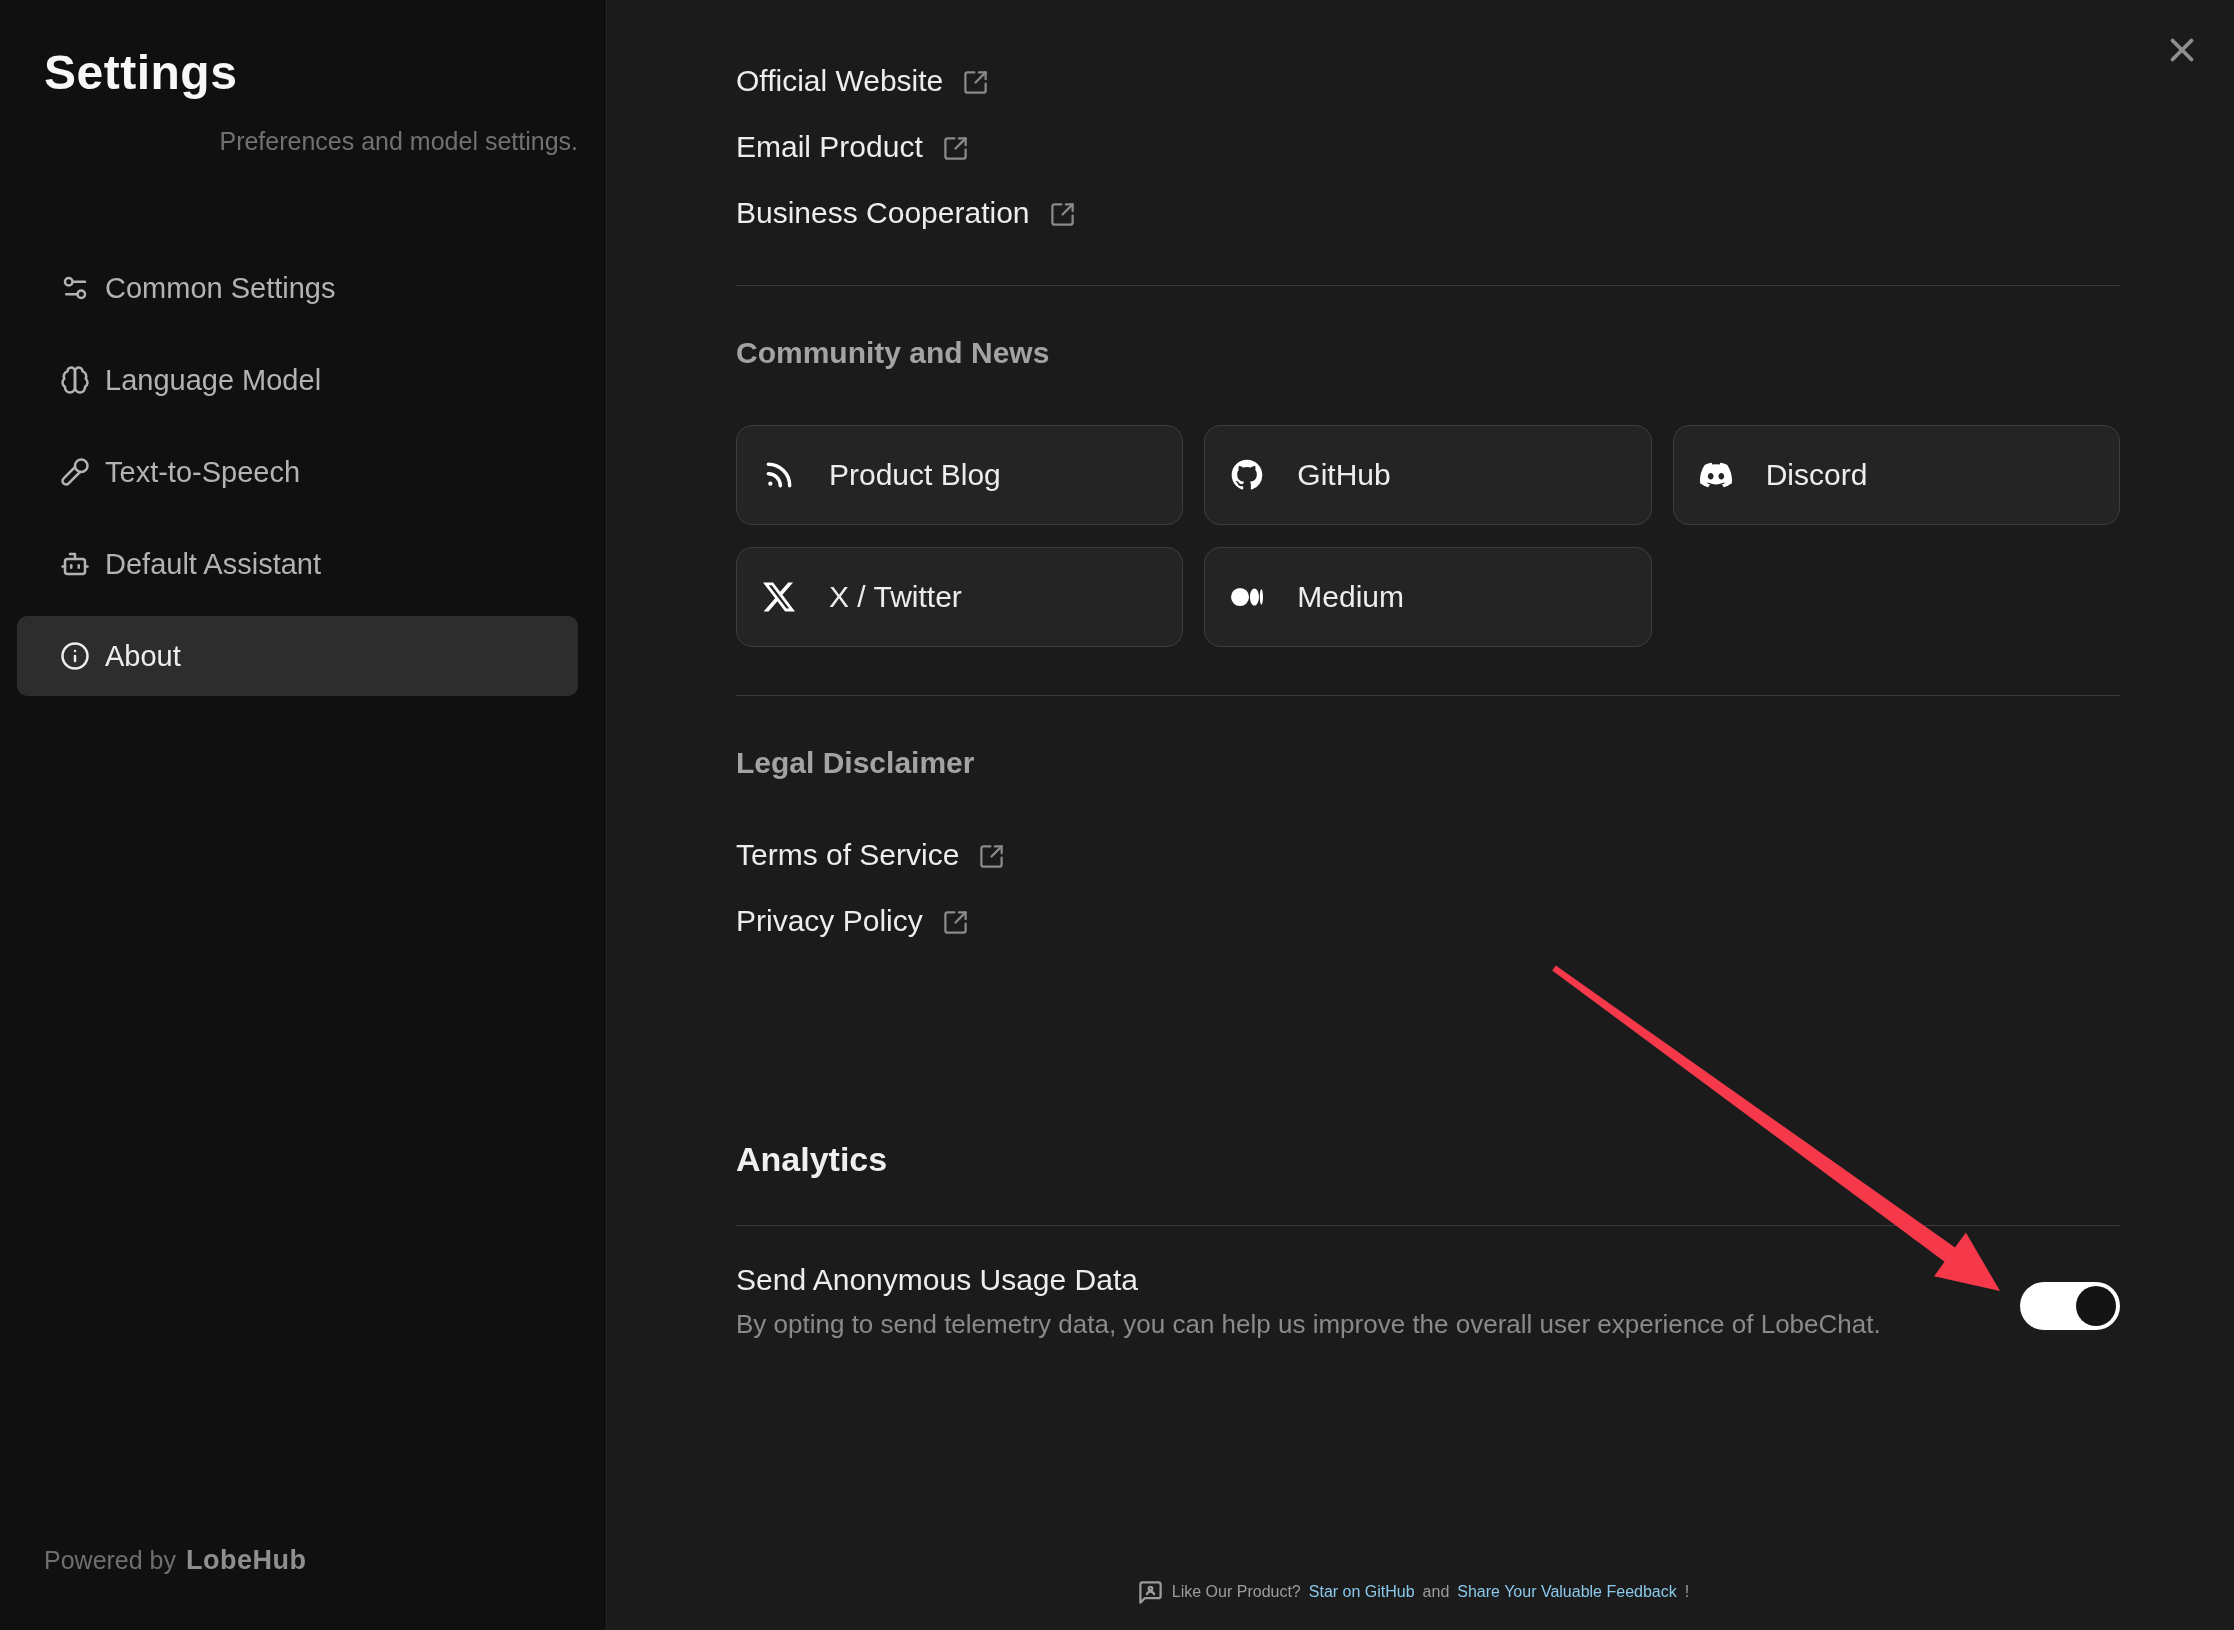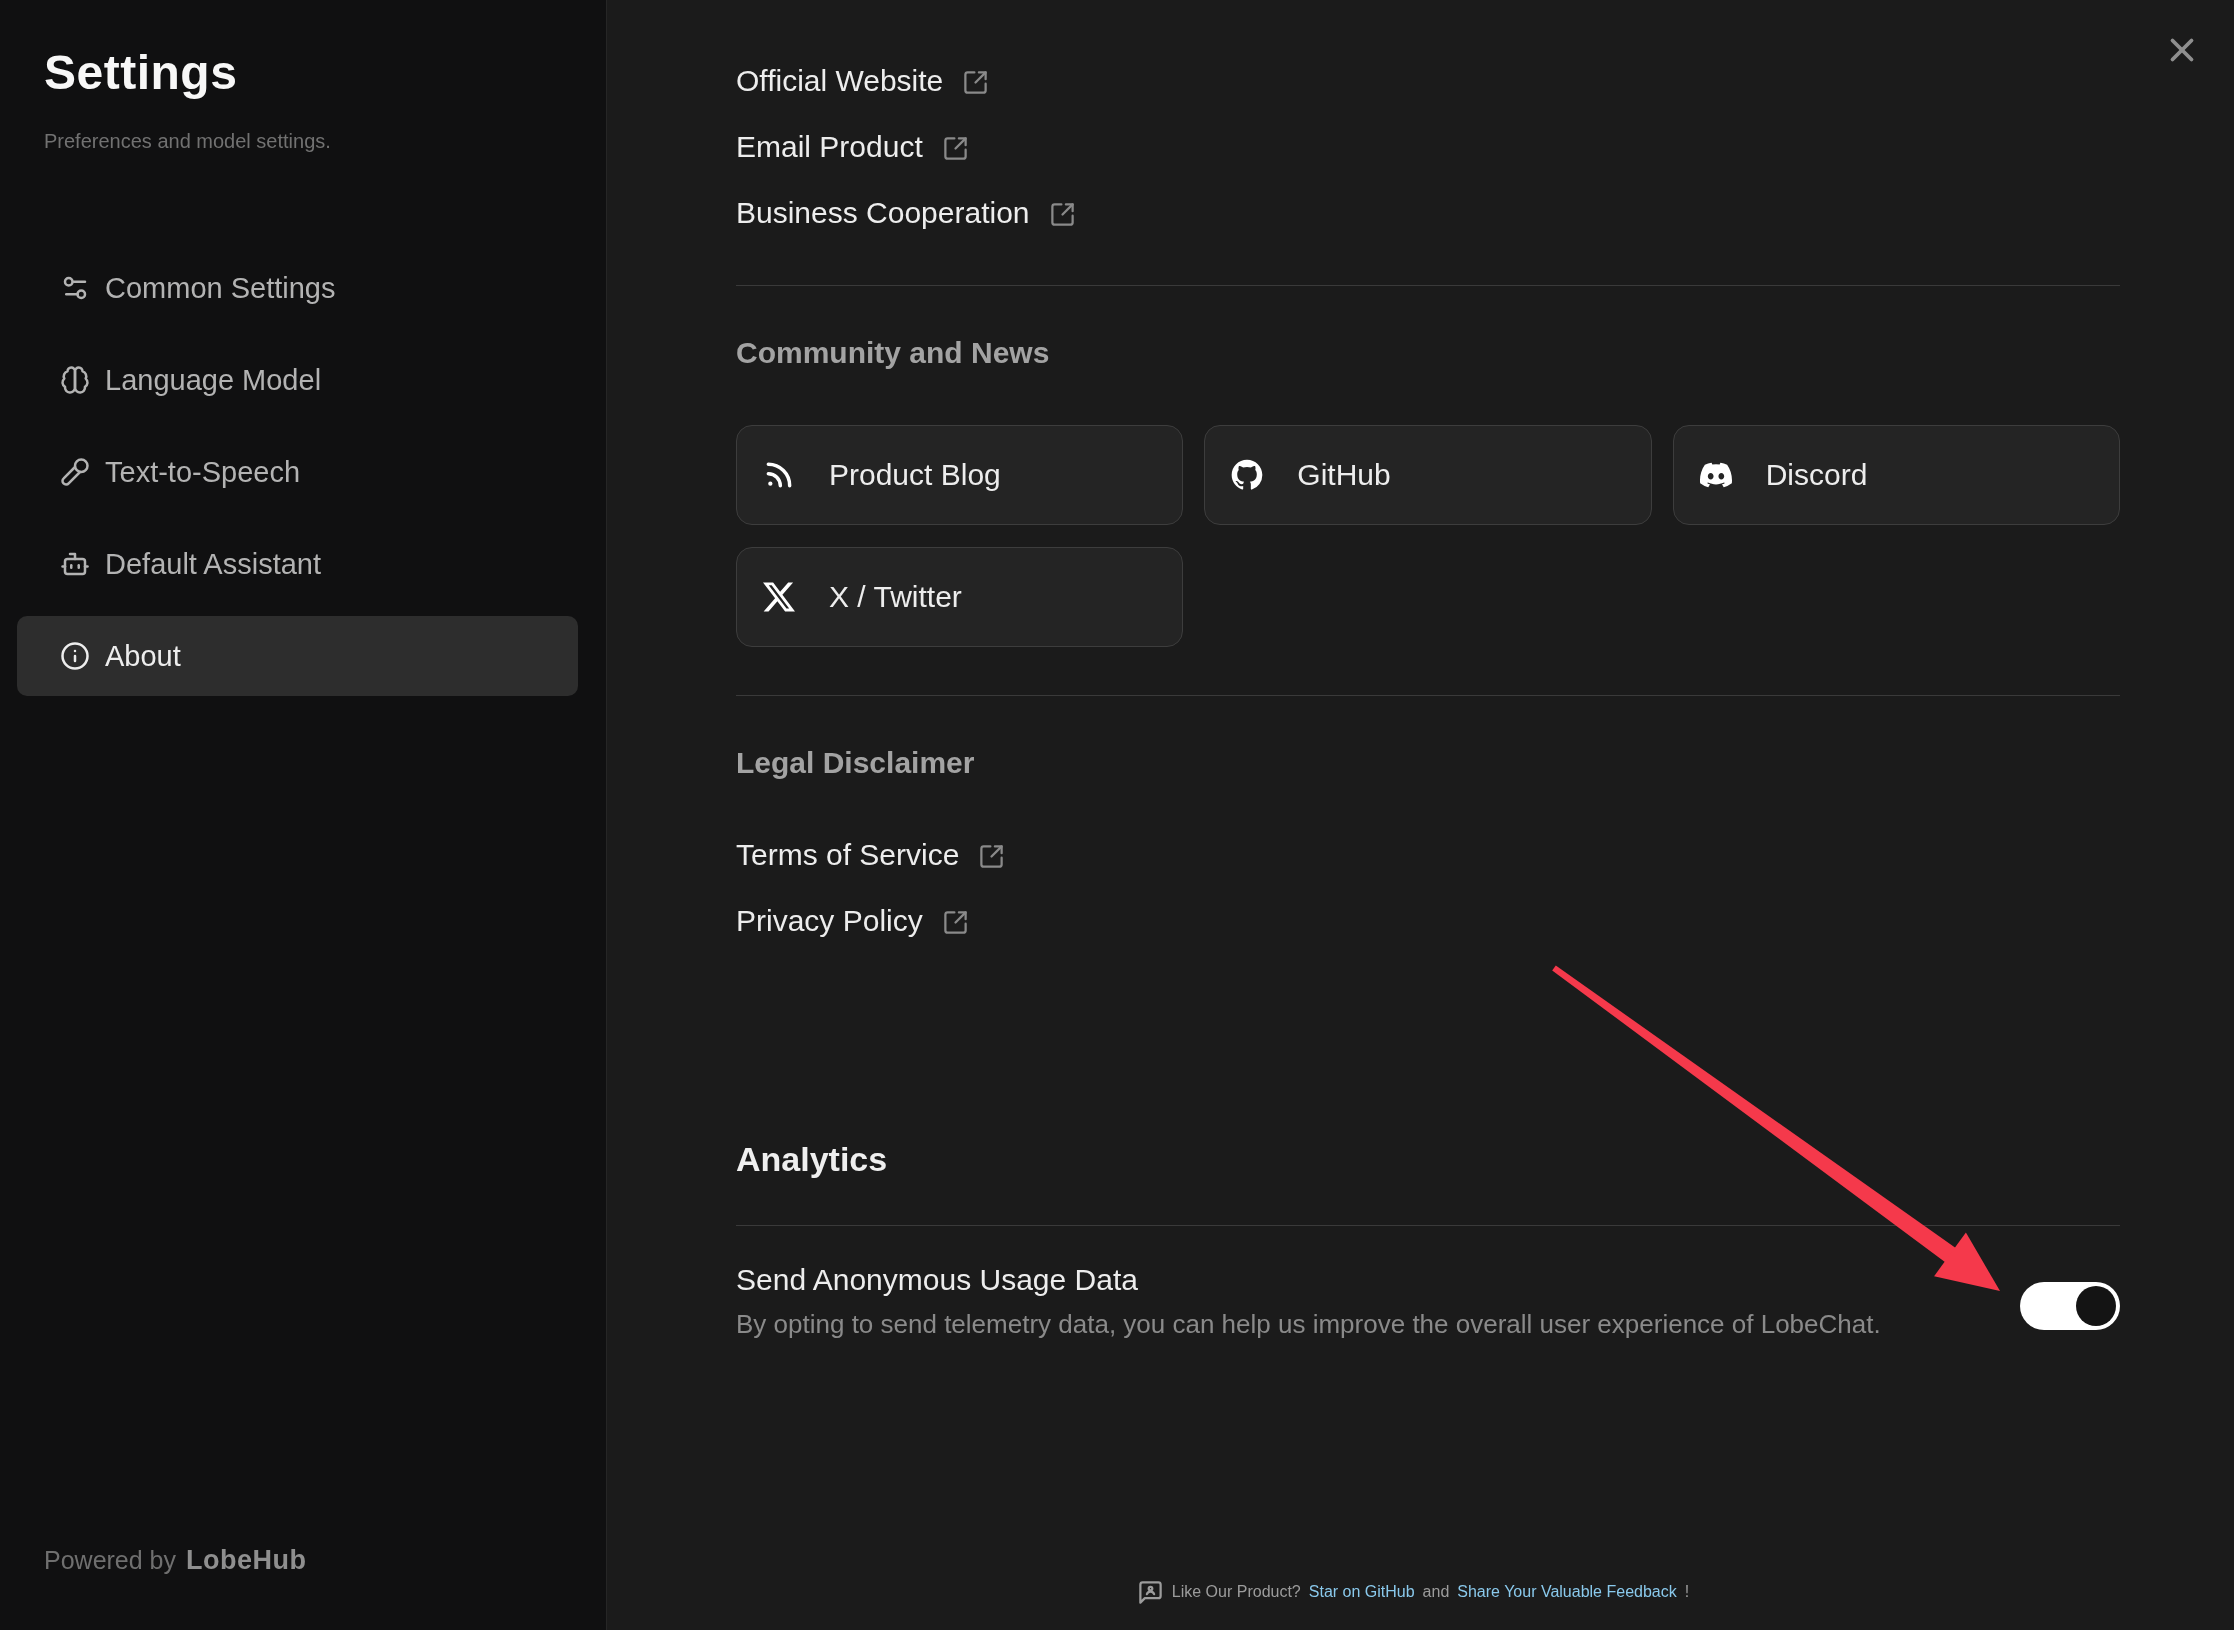--- a/index.html
+++ b/index.html
@@ -9,21 +9,21 @@
     font-family:"Liberation Sans",sans-serif;
   }
   
   .sidebar{
     position:absolute;left:0;top:0;bottom:0;width:607px;box-sizing:border-box;
     background:#101011;border-right:1px solid #262626;
     padding:44px 28px 0 17px;
   }
   .sidebar-header{padding-left:27px;}
   .sidebar-title{font-size:48px;line-height:58px;font-weight:700;color:#f7f7f7;letter-spacing:.5px;}
-  .sidebar-subtitle{font-size:20px;line-height:30px;color:#717171;margin-top:24px;}
+  .sidebar-subtitle{font-size:25px;line-height:30px;color:#717171;margin-top:24px;text-align:right;}
   .nav{margin-top:92px;}
   .nav-item{
     height:80px;display:flex;align-items:center;gap:15px;padding-left:43px;
     border-radius:10px;font-size:29px;color:#b3b3b3;margin-bottom:12px;cursor:pointer;
   }
   .nav-item .nicon{width:30px;height:30px;flex:0 0 30px;}
   .nav-item.active{background:#2d2d2d;color:#ededed;}
   .sidebar-footer{position:absolute;left:44px;bottom:54px;font-size:25px;color:#6f6f6f;}
   .sidebar-footer .brand{font-weight:700;color:#8f8f8f;margin-left:10px;font-size:27px;letter-spacing:.5px;}
   
@@ -182,20 +182,26 @@
           <path d="M20.317 4.37a19.79 19.79 0 0 0-4.885-1.515.074.074 0 0 0-.079.037c-.21.375-.444.864-.608 1.25a18.27 18.27 0 0 0-5.487 0 12.64 12.64 0 0 0-.617-1.25.077.077 0 0 0-.079-.037A19.736 19.736 0 0 0 3.677 4.37a.07.07 0 0 0-.032.027C.533 9.046-.32 13.58.099 18.057a.082.082 0 0 0 .031.057 19.9 19.9 0 0 0 5.993 3.03.078.078 0 0 0 .084-.028c.462-.63.874-1.295 1.226-1.994a.076.076 0 0 0-.041-.106 13.107 13.107 0 0 1-1.872-.892.077.077 0 0 1-.008-.128c.126-.094.252-.192.372-.291a.074.074 0 0 1 .077-.01c3.928 1.793 8.18 1.793 12.062 0a.074.074 0 0 1 .078.01c.12.098.246.198.373.292a.077.077 0 0 1-.006.127 12.299 12.299 0 0 1-1.873.892.077.077 0 0 0-.041.107c.36.698.772 1.362 1.225 1.993a.076.076 0 0 0 .084.028 19.839 19.839 0 0 0 6.002-3.03.077.077 0 0 0 .032-.054c.5-5.177-.838-9.674-3.549-13.66a.061.061 0 0 0-.031-.03zM8.02 15.33c-1.182 0-2.157-1.085-2.157-2.419 0-1.333.956-2.419 2.157-2.419 1.21 0 2.176 1.096 2.157 2.42 0 1.333-.956 2.418-2.157 2.418zm7.975 0c-1.183 0-2.157-1.085-2.157-2.419 0-1.333.955-2.419 2.157-2.419 1.21 0 2.176 1.096 2.157 2.42 0 1.333-.946 2.418-2.157 2.418z"></path>
         </svg>
       <span>Discord</span>
     </div>
     <div class="community-btn">
       <svg class="bicon" viewBox="0 0 24 24" fill="currentColor">
           <path d="M18.901 1.153h3.68l-8.04 9.19L24 22.846h-7.406l-5.8-7.584-6.638 7.584H.474l8.6-9.83L0 1.154h7.594l5.243 6.932ZM17.61 20.644h2.039L6.486 3.24H4.298Z"></path>
         </svg>
       <span>X / Twitter</span>
     </div>
+    <div class="community-btn">
+      <svg class="bicon" viewBox="0 0 24 24" fill="currentColor">
+          <path d="M13.54 12a6.8 6.8 0 0 1-6.77 6.82A6.8 6.8 0 0 1 0 12a6.8 6.8 0 0 1 6.77-6.82A6.8 6.8 0 0 1 13.54 12zm7.42 0c0 3.54-1.51 6.42-3.38 6.42-1.87 0-3.39-2.88-3.39-6.42s1.52-6.42 3.39-6.42 3.38 2.87 3.38 6.42M24 12c0 3.17-.53 5.75-1.19 5.75-.66 0-1.19-2.58-1.19-5.75s.53-5.75 1.19-5.75S24 8.83 24 12z"></path>
+        </svg>
+      <span>Medium</span>
+    </div>
   </div>
 
   <div class="divider d2"></div>
 
   <div class="sec-heading">Legal Disclaimer</div>
 
   <div class="link-row terms">
     <span>Terms of Service</span>
     <svg class="ext-icon lucide" viewBox="0 0 24 24">
         <path d="M21 13v6a2 2 0 0 1-2 2H5a2 2 0 0 1-2-2V5a2 2 0 0 1 2-2h6"></path>

